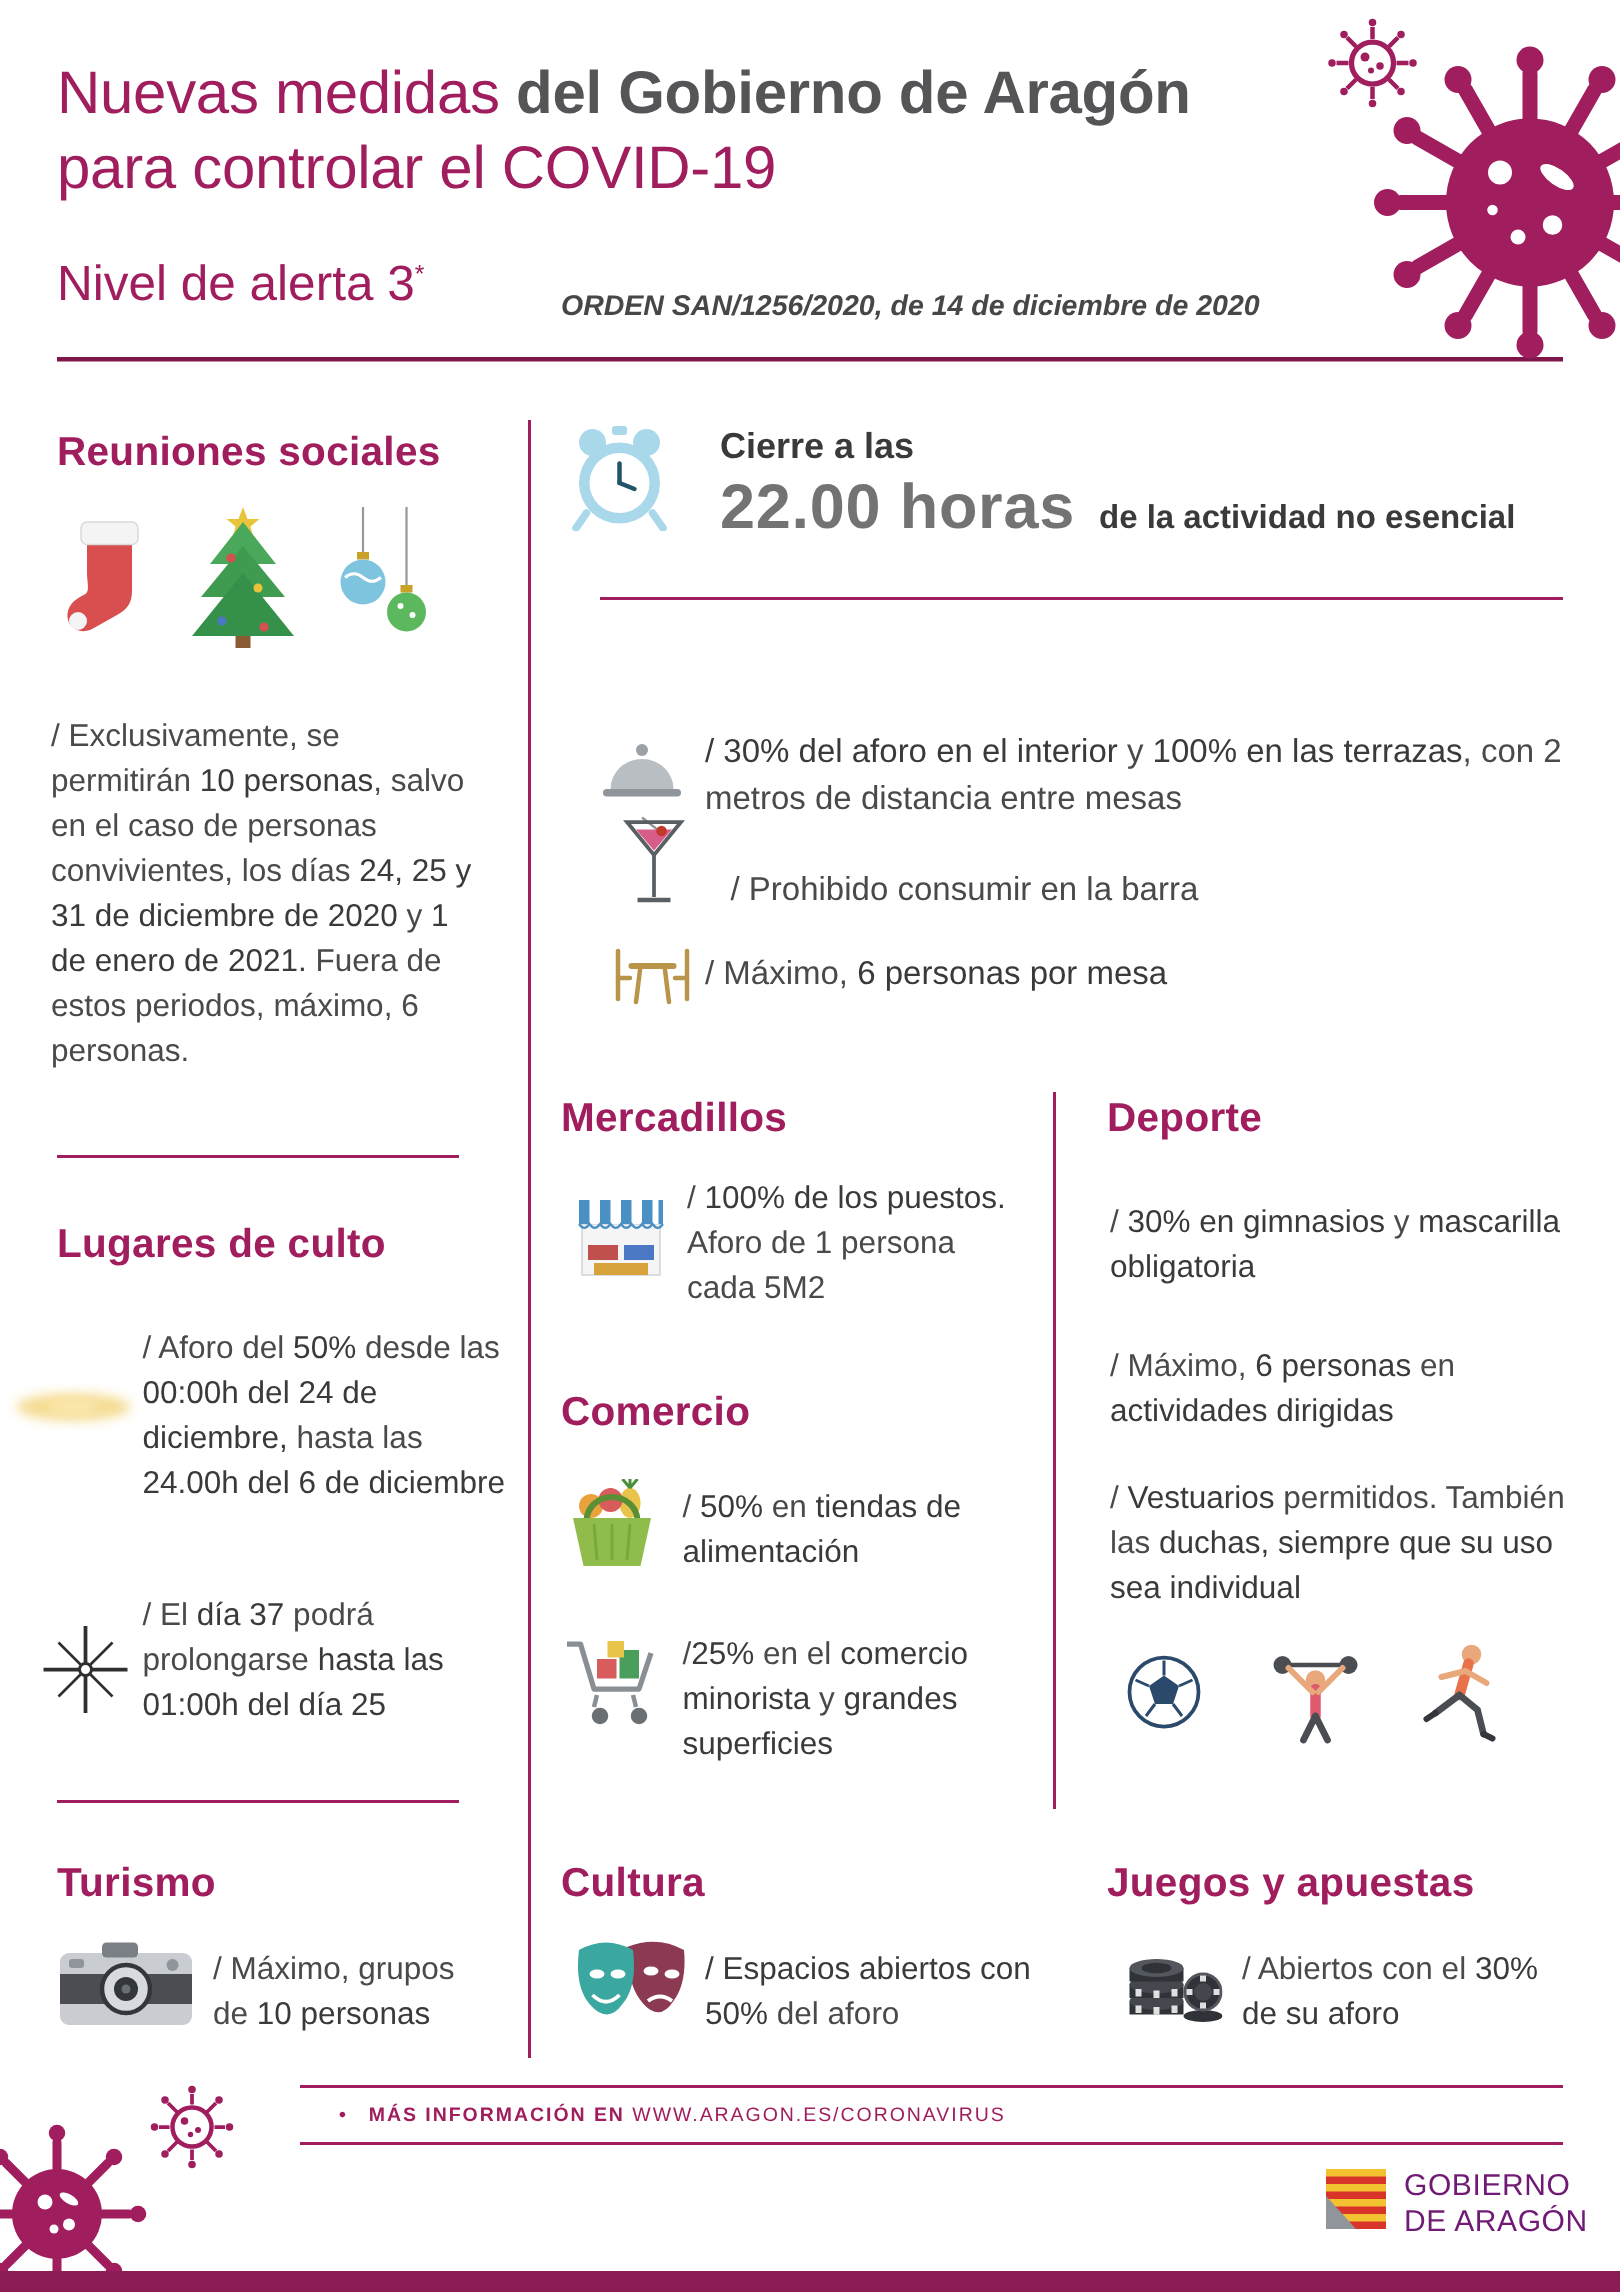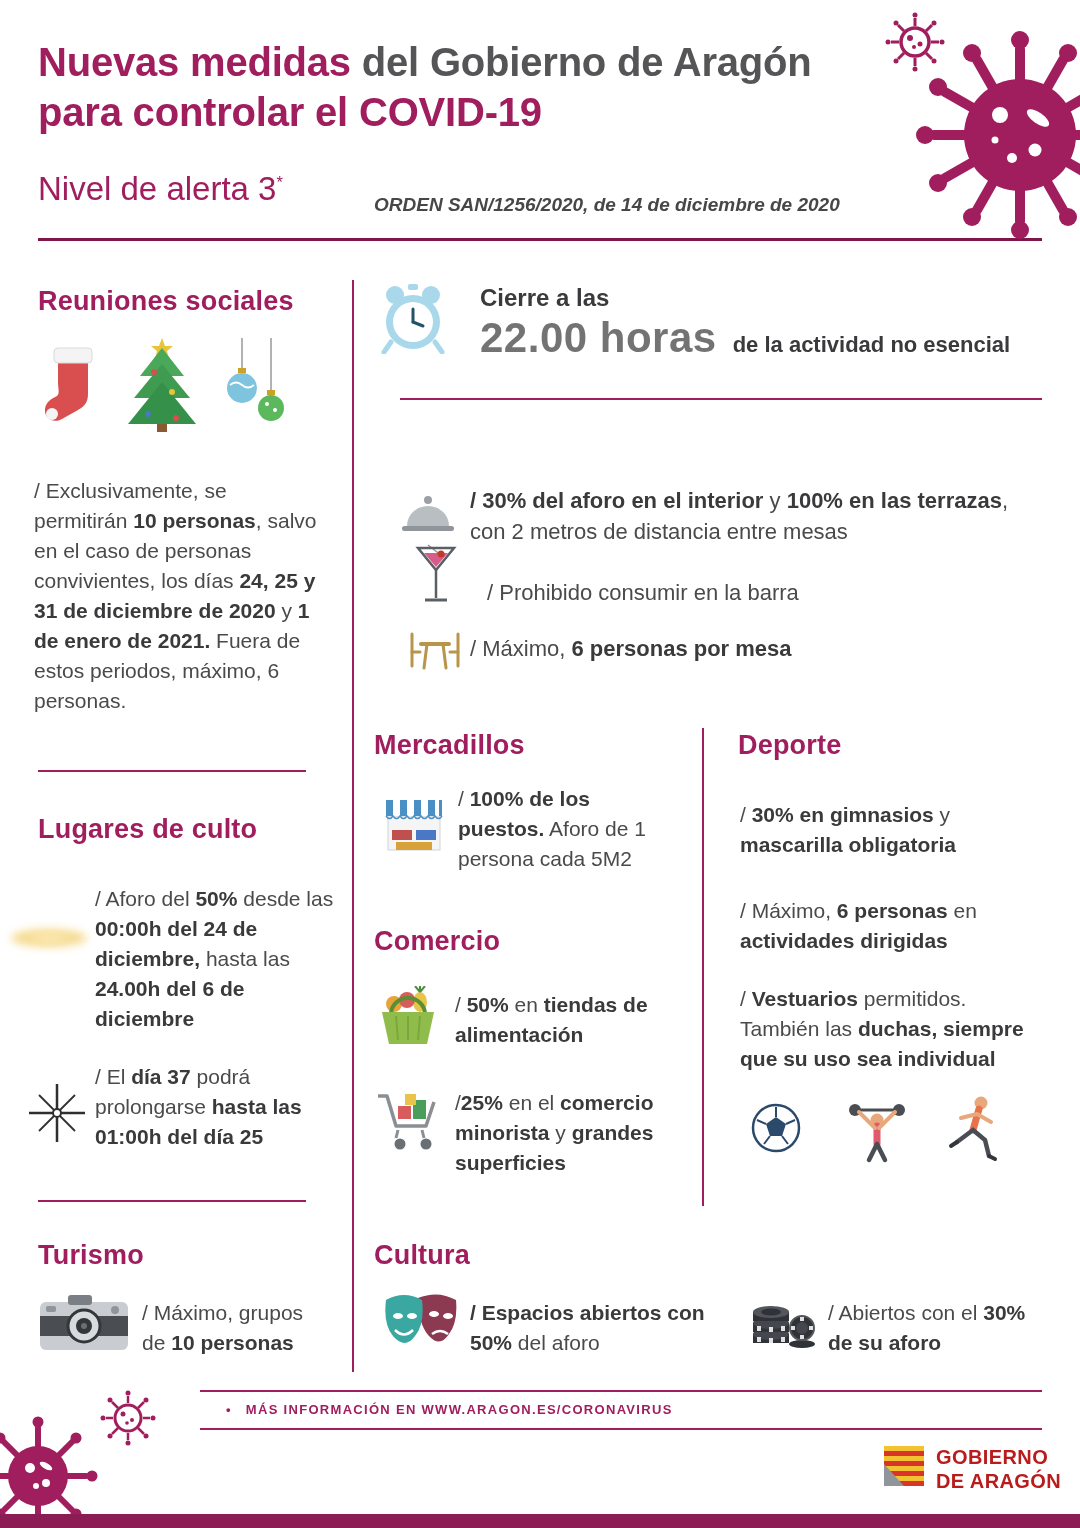--- a/index.html
+++ b/index.html
@@ -2,37 +2,37 @@
 <html><head>
 <meta charset="utf-8">
 <style>
   * { margin:0; padding:0; box-sizing:border-box; }
   html,body { background:#ffffff; }
   body { font-family:"Liberation Sans", sans-serif; }
   .page { position:relative; width:1080px; height:1528px; background:#ffffff; overflow:hidden; margin:0 auto; }
   .abs { position:absolute; }
   .title { font-size:40px; line-height:1.24; font-weight:600; color:#555558; letter-spacing:-0.2px; }
   .acc { color:#a01d5e; font-weight:800; }
-  .b { font-weight:700; }
+  .b { font-weight:400; }
   .txt .b { color:#3a3a3c; }
   .level { font-size:33px; color:#a01d5e; font-weight:500; }
   .level sup { font-size:0.5em; vertical-align:super; }
   .order { font-size:19px; font-style:italic; font-weight:700; color:#474747; }
   .h { font-size:27px; font-weight:800; color:#a01d5e; letter-spacing:0.2px; }
   .txt { font-size:21px; line-height:1.43; color:#4a4a4a; }
   .txt-lg { font-size:22px; line-height:1.4; color:#4a4a4a; }
   .txt-lg .b { color:#3a3a3c; }
   .rule { background:#a01d5e; }
   .rule-dark { background:#7e164a; }
   .closure-intro { font-size:24px; font-weight:800; color:#3a3a3c; }
   .closure-time { font-size:42px; font-weight:800; color:#737373; letter-spacing:0.5px; }
   .closure-scope { font-size:22px; font-weight:800; color:#3a3a3c; margin-left:16px; }
   .footer-info { font-size:13px; letter-spacing:1.3px; color:#a01d5e; font-weight:600; }
   .footer-info .bullet { margin-right:14px; }
-  .gov { font-size:20px; font-weight:700; color:#b91c1c; letter-spacing:0.4px; line-height:1.18; }
+  .gov { font-size:20px; font-weight:400; color:#701a75; letter-spacing:0.4px; line-height:1.18; }
   .bottombar { position:absolute; left:0; top:1514px; width:1080px; height:14px; background:#8c1c54; }
   svg { display:block; }
 </style>
 </head>
 <body>
 
 <div class="page">
 
   <div class="abs title" style="left:38px; top:38px; width:800px;"><span class="b acc">Nuevas medidas</span><span> del Gobierno de Aragón </span><span class="b acc">para controlar el COVID-19</span></div>
 
@@ -332,20 +332,21 @@
         <ellipse cx="66" cy="24" rx="5" ry="3" fill="#ffffff"></ellipse>
       <path d="M50 42 q8 -6 16 0" stroke="#ffffff" stroke-width="2.5" fill="none"></path>
       <path d="M4 8 q18 -10 36 0 q3 24 -7 36 q-10 14 -22 0 q-10 -12 -7 -36 z" fill="#3aa8a0"></path>
       <ellipse cx="16" cy="24" rx="5" ry="3" fill="#ffffff"></ellipse>
         <ellipse cx="30" cy="24" rx="5" ry="3" fill="#ffffff"></ellipse>
       <path d="M13 38 q9 9 18 0" stroke="#ffffff" stroke-width="2.5" fill="none"></path>
     </svg>
   </div>
   <div class="abs txt" style="left:470px; top:1298px; width:235px;"><span class="b">/ Espacios abiertos con 50%</span><span> del aforo</span></div>
 
+  <div class="abs h" style="left:738px; top:1240px;">Juegos y apuestas</div>
   <div class="abs" style="left:745px; top:1290px;">
     <svg width="70" height="62" viewBox="0 0 70 62">
       <ellipse cx="57" cy="54" rx="13" ry="4" fill="#2f3338"></ellipse>
       <circle cx="57" cy="38" r="12" fill="#2f3338" stroke="#53575d" stroke-width="2"></circle>
       <circle cx="57" cy="38" r="6" fill="#44484e"></circle>
       <g fill="#ffffff" opacity="0.85">
         <rect x="55" y="27" width="4" height="4"></rect>
           <rect x="55" y="45" width="4" height="4"></rect>
         <rect x="46" y="36" width="4" height="4"></rect>
           <rect x="64" y="36" width="4" height="4"></rect>

